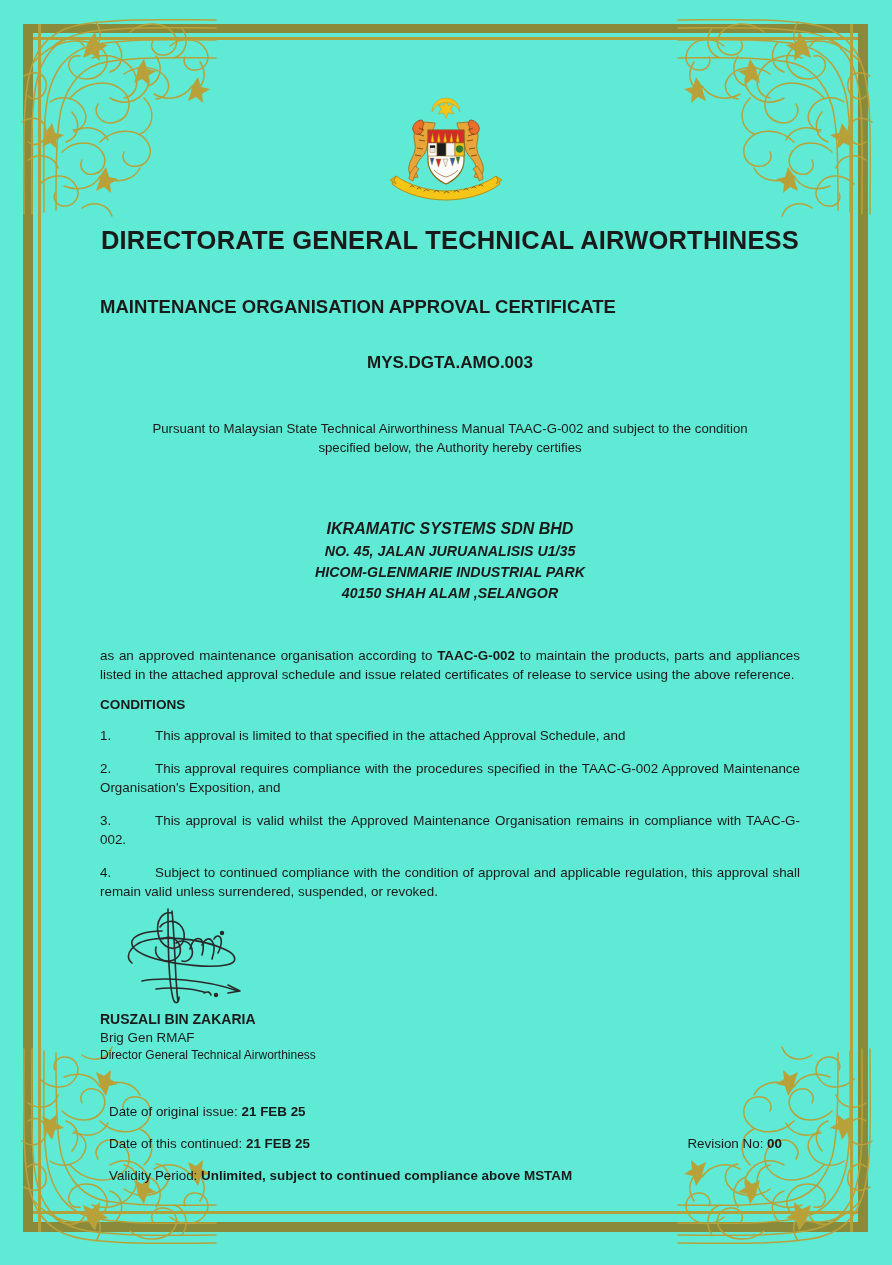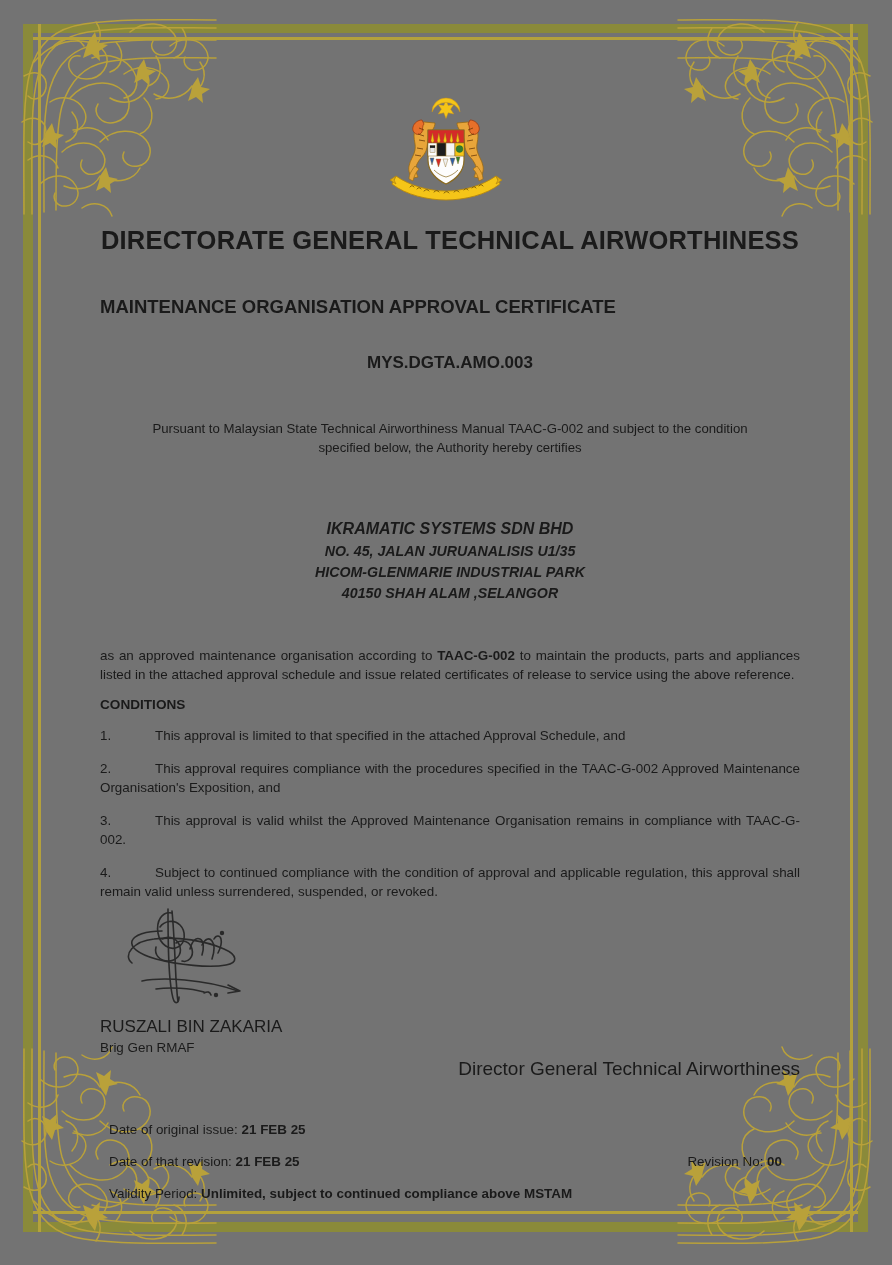--- a/index.html
+++ b/index.html
@@ -1,19 +1,19 @@
 <!DOCTYPE html>
 <html><head>
 <meta charset="utf-8">
 <style>
   html,body{margin:0;padding:0;background:#fff;}
   body{width:892px;height:1265px;position:relative;overflow:hidden;
        font-family:"Liberation Sans",sans-serif;color:#1a1a1a;}
 
-  .page{position:absolute;inset:0;background:#737373;}
+  .page{position:absolute;inset:0;background:#5eead4;}
 
   
   .rule{position:absolute;background:#8a8a3a;}
   .rule.thin{background:#b3a13c;}
   .r-top-thick{left:24px;right:24px;top:24px;height:9px;}
   .r-top-thin{left:24px;right:24px;top:37px;height:3px;}
   .r-bot-thin{left:24px;right:24px;top:1211px;height:3px;}
   .r-bot-thick{left:24px;right:24px;top:1222px;height:10px;}
   .r-left-thick{top:24px;bottom:33px;left:23px;width:10px;}
   .r-left-thin{top:24px;bottom:33px;left:38px;width:3px;}
@@ -58,23 +58,23 @@
   .cond{font-size:13.4px;text-align:justify;line-height:1.42;margin-top:14px;
         position:relative;}
   .cond .num{position:absolute;left:0;top:0;}
   .cond .txt{display:block;text-indent:55px;}
 
   .behalf{font-size:13.4px;margin-top:24px;}
 
   .sig-wrap{position:relative;height:100px;margin-top:4px;}
   .sig-wrap svg{position:absolute;left:10px;top:0;width:180px;height:100px;}
 
-  .sig-name{font-size:17px;font-weight:normal;margin-top:12px;}
+  .sig-name{font-size:14px;font-weight:bold;margin-top:6px;}
   .sig-rank{font-size:13.4px;margin-top:3px;}
-  .sig-role{font-size:19px;margin-top:3px;text-align:right;}
+  .sig-role{font-size:12px;margin-top:3px;}
 
   .footer{margin-top:42px;font-size:13.4px;margin-left:9px;}
   .frow{margin-top:17px;display:flex;justify-content:space-between;align-items:baseline;}
   .frow .lbl b{font-weight:bold;}
   .frow .rev{white-space:nowrap;padding-right:18px;}
 </style>
 </head>
 <body>
 
 <div class="page">
@@ -405,21 +405,21 @@
 
     <div class="footer">
       <div class="frow">
         <div class="lbl">
           <span>Date of original issue:</span>
           <b>21 FEB 25</b>
         </div>
       </div>
       <div class="frow">
         <div class="lbl">
-          <span>Date of that revision:</span>
+          <span>Date of this continued:</span>
           <b>21 FEB 25</b>
         </div>
         <div class="rev">
           <span>Revision No:</span>
           <b>00</b>
         </div>
       </div>
       <div class="frow">
         <div class="lbl">
           <span>Validity Period:</span>

